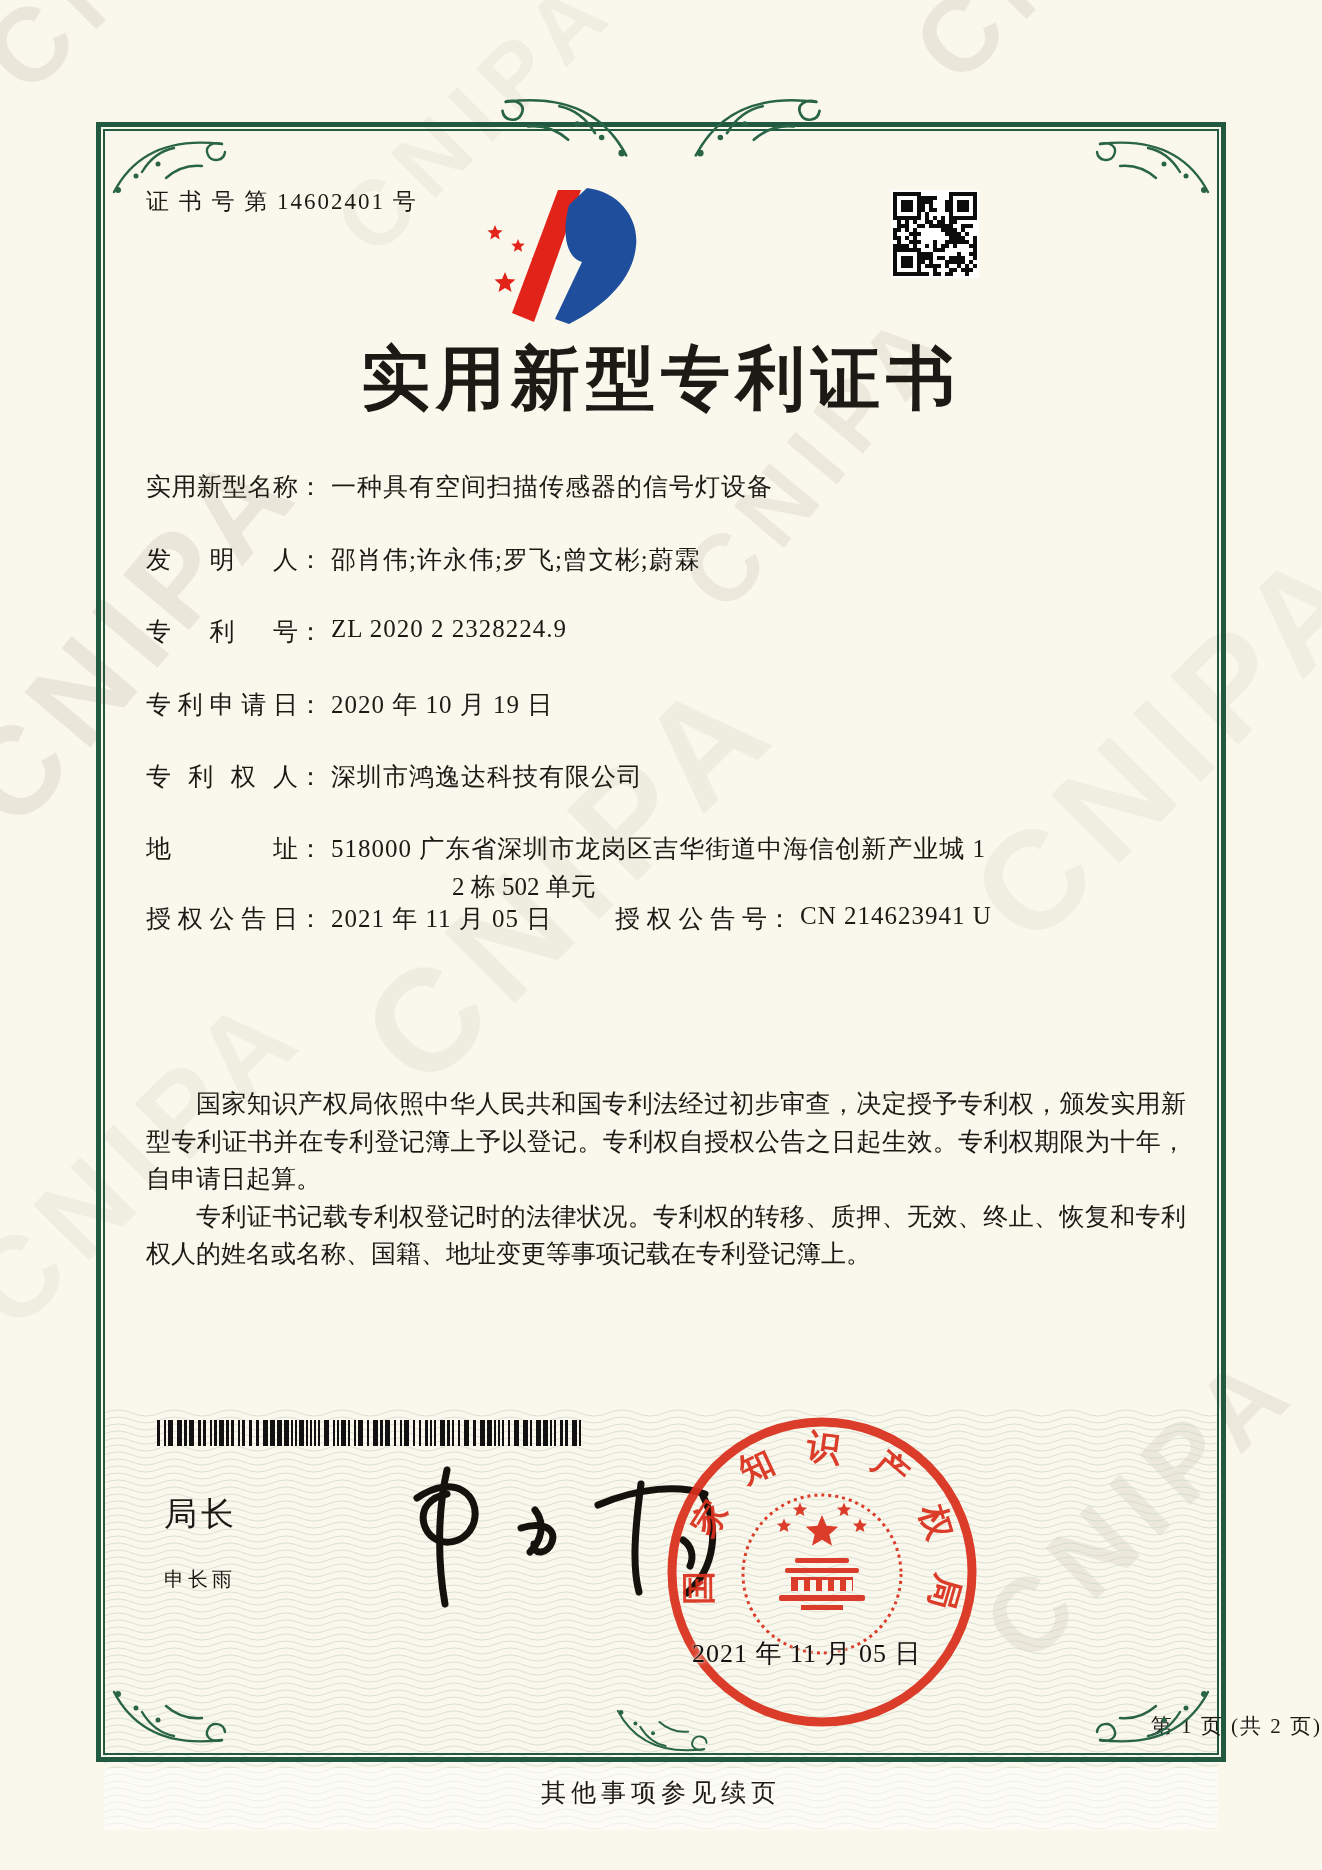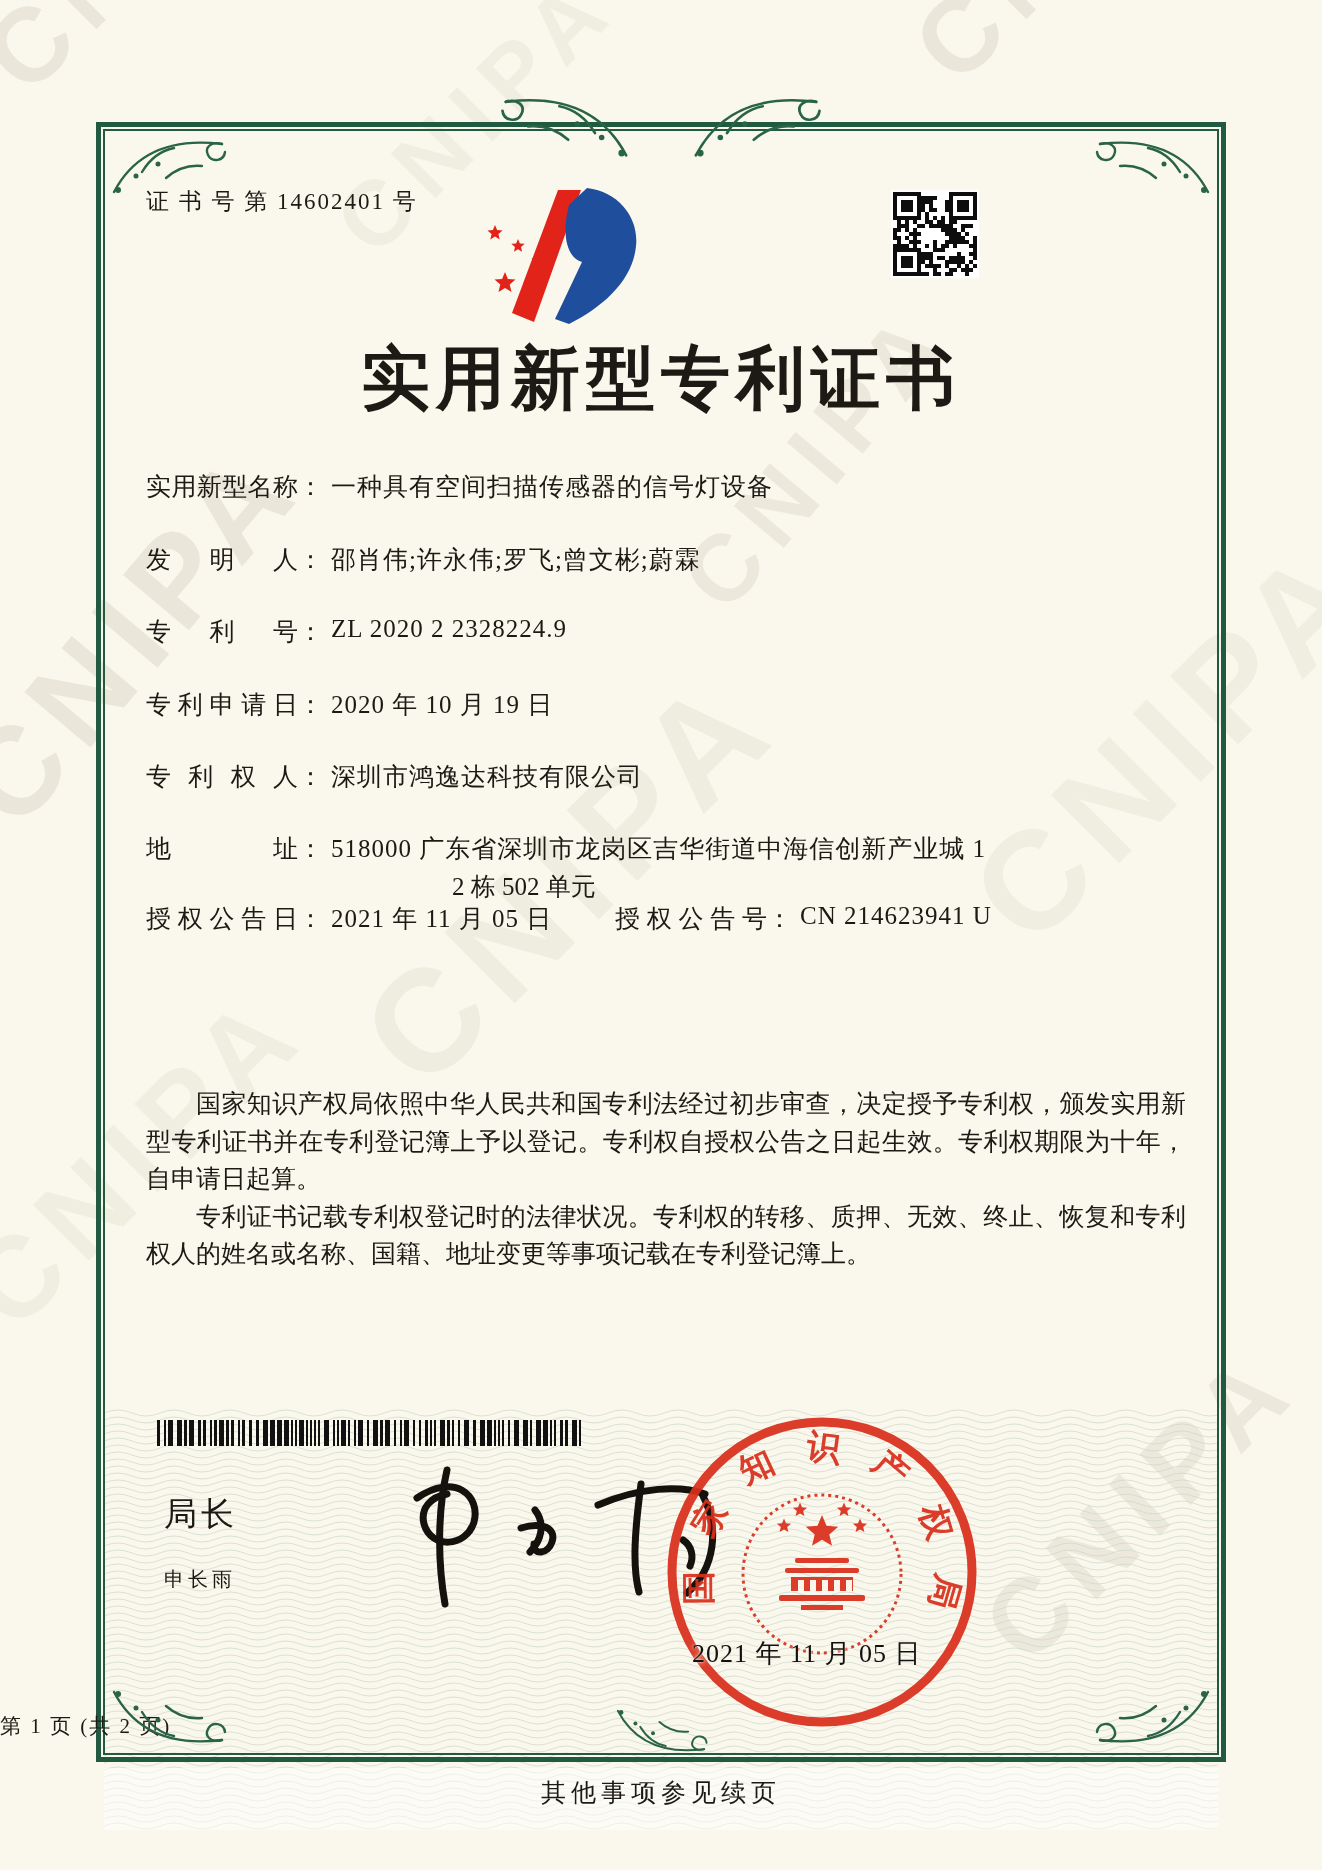--- a/index.html
+++ b/index.html
@@ -42,21 +42,21 @@
   .barcode{position:absolute;left:155px;top:1420px;z-index:3;}
   .director-title{position:absolute;left:164px;top:1492px;font-size:33px;letter-spacing:4px;
       font-family:Liberation Serif, serif;z-index:3;}
   .director-name{position:absolute;left:164px;top:1566px;font-size:20px;letter-spacing:4px;
       font-family:Liberation Mono, monospace;z-index:3;}
   .signature{position:absolute;left:385px;top:1452px;z-index:3;}
   .signature path{fill:none;stroke:#15120e;stroke-width:7;stroke-linecap:round;stroke-linejoin:round;}
   .seal{position:absolute;left:652px;top:1402px;z-index:4;opacity:.93;}
   .seal-date{position:absolute;left:692px;top:1636px;font-size:26px;letter-spacing:1px;
       color:#111;z-index:5;text-shadow:0 0 5px #f6f2e6,0 0 2px #f6f2e6;}
-  .page-num{position:absolute;left:0;top:1712px;width:100%;text-align:left;font-size:21px;
+  .page-num{position:absolute;left:0;top:1712px;width:100%;text-align:right;font-size:21px;
       letter-spacing:2px;z-index:3;}
   .note{position:absolute;left:0;top:1776px;width:100%;text-align:center;font-size:25px;
       letter-spacing:5px;z-index:3;}
 </style>
 </head>
 <body>
 
 <div class="page">
 
   <span class="wm" style="left:-40px;top:30px;font-size:105px;opacity:.12;">CNIPA</span>

